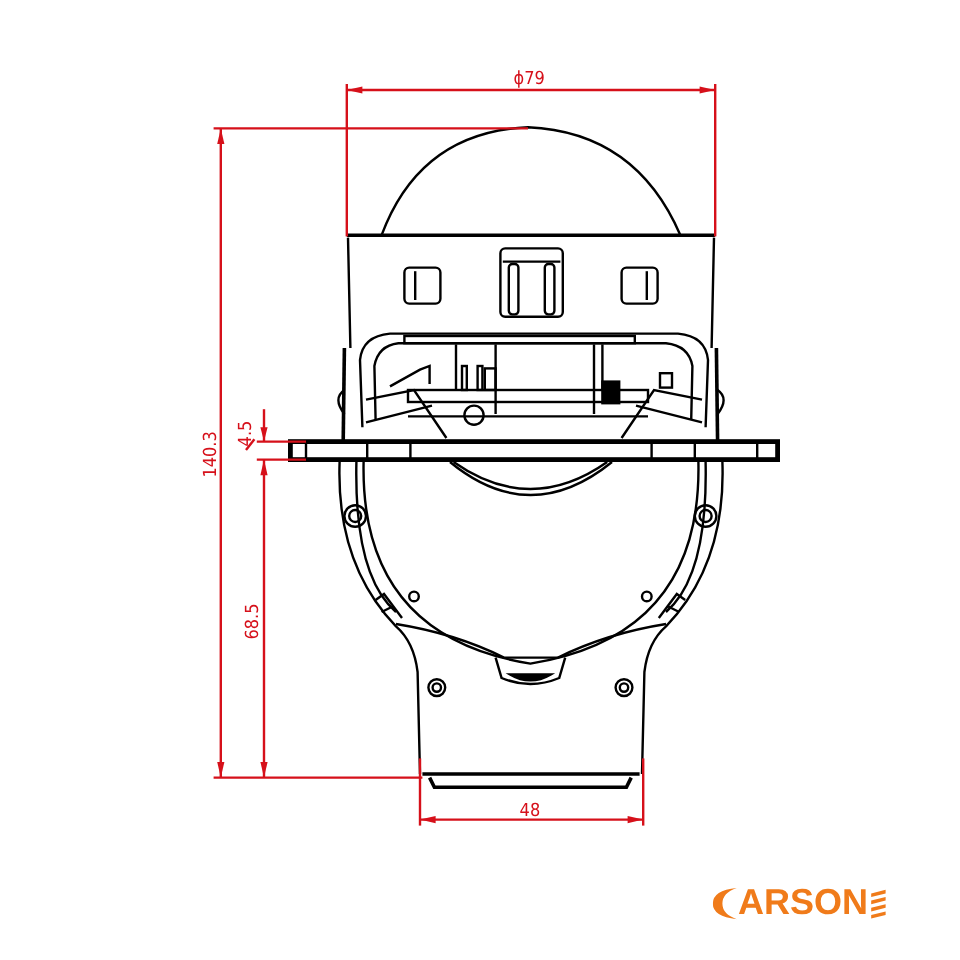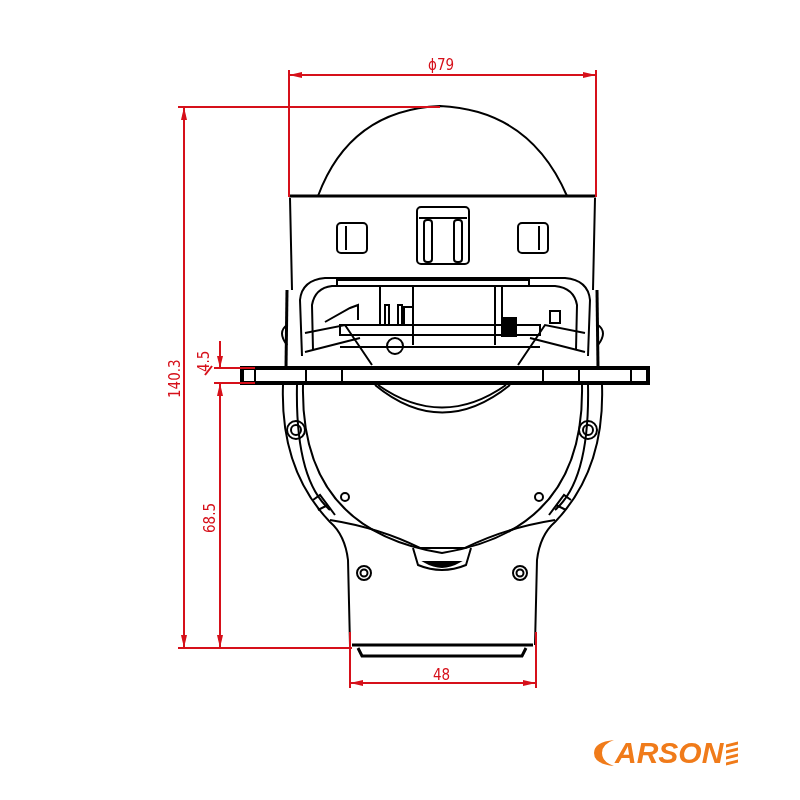--- a/index.html
+++ b/index.html
@@ -1,21 +1,21 @@
 <!DOCTYPE html>
 <html><head>
   <meta charset="utf-8">
   <style>
     html, body { margin: 0; padding: 0; background: #ffffff; }
     body { width: 800px; height: 800px; position: relative; overflow: hidden; font-family: "DejaVu Sans Mono", monospace; }
     svg.drawing { position: absolute; left: 0; top: 0; }
     .dim-text { font-family: "DejaVu Sans Condensed", "DejaVu Sans", sans-serif; font-size: 15px; fill: #d6101a; }
     .logo { position: absolute; left: 594px; top: 733px; height: 40px; display: flex; align-items: center; }
     .logo-c { width: 20px; height: 30px; position: relative; margin-right: 1px; }
-    .logo-text { font-family: "Liberation Sans", sans-serif; font-weight: bold; font-size: 30px; color: #f07b1a; letter-spacing: 0px; line-height: 1; font-style: italic; }
+    .logo-text { font-family: "Liberation Sans", sans-serif; font-weight: bold; font-size: 30px; color: #f07b1a; letter-spacing: 0px; line-height: 1; }
     .logo-bars { display: flex; flex-direction: column; gap: 3px; margin-left: 3px; }
     .logo-bars span { display: block; width: 12px; height: 3px; background: #f07b1a; transform: skewY(-14deg); }
   </style>
 </head>
 <body>
 
 <svg class="drawing" width="800" height="800" viewBox="0 0 800 800" xmlns="http://www.w3.org/2000/svg">
 
   <g fill="none" stroke="#000" stroke-width="2">
 

